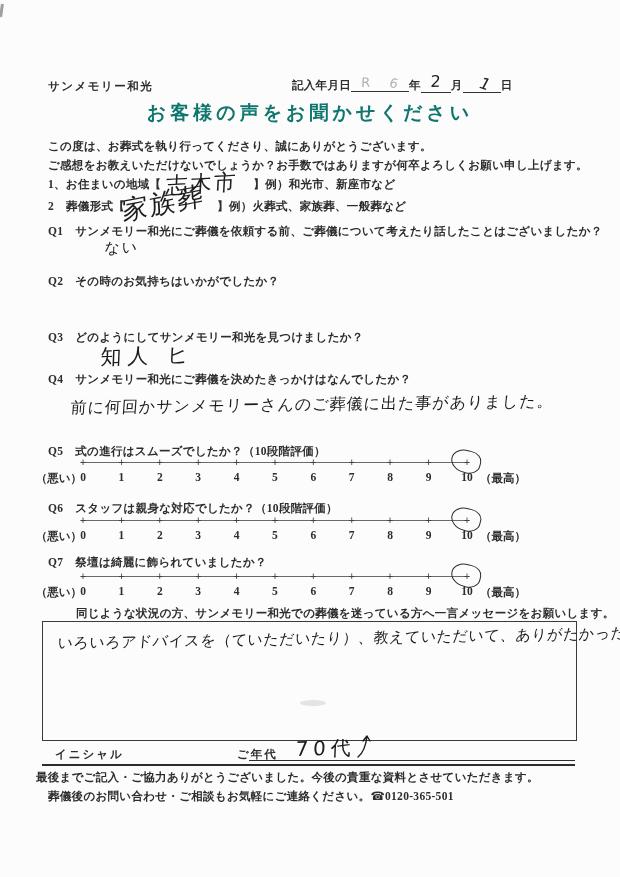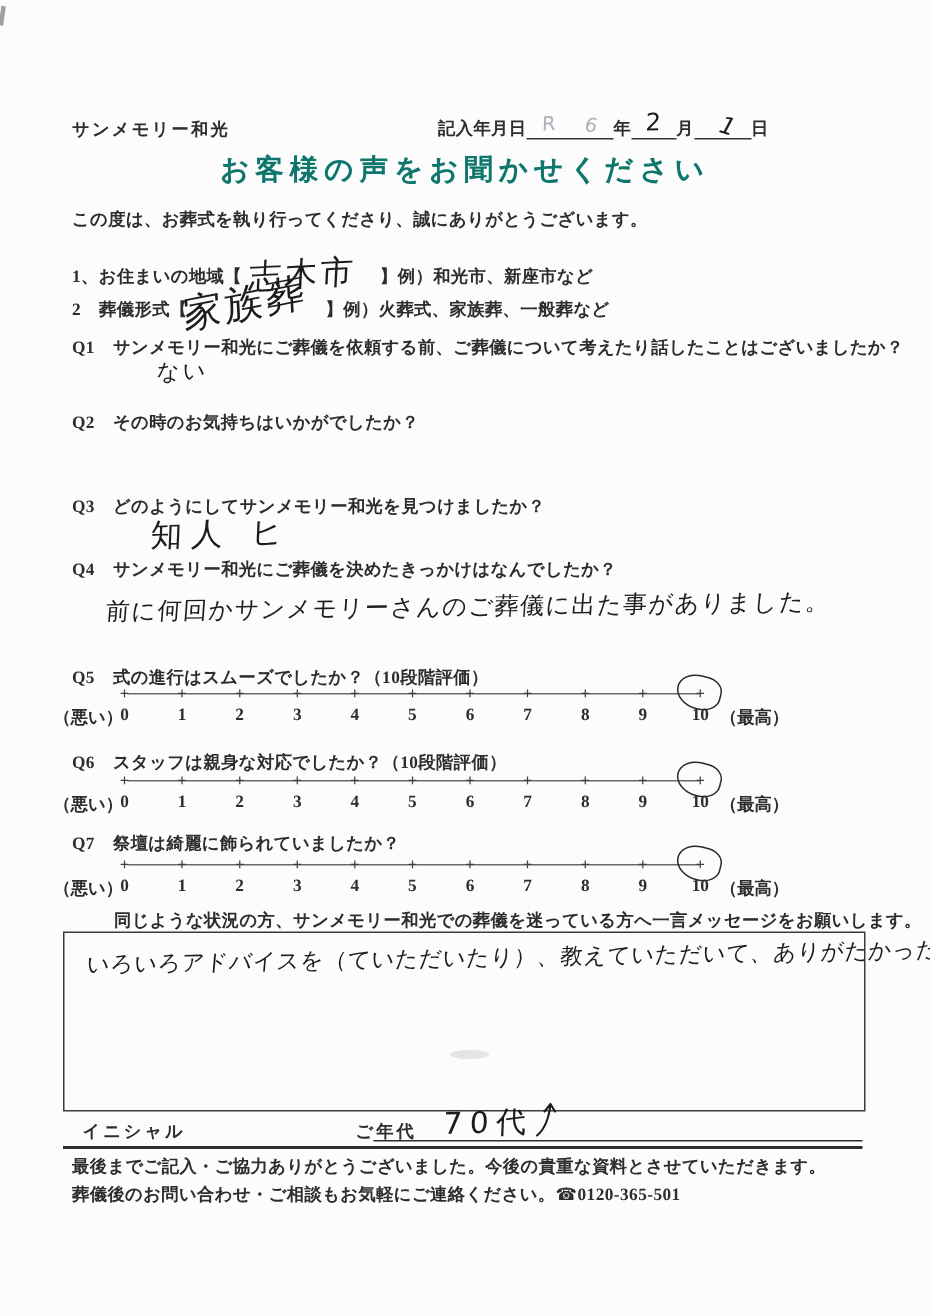--- a/index.html
+++ b/index.html
@@ -52,20 +52,21 @@
 
   <div class="abs print" style="left:48px;top:79px;letter-spacing:1.5px;text-align:right;">サンメモリー和光</div>
 
   <div class="abs print" style="left:292px;top:76px;">
     <span>記入年月日</span><span class="blank" style="width:58px;"><span class="hw faint" style="font-size:13px;position:relative;top:-2px;left:-8px;">R</span><span class="hw faint" style="font-size:13px;position:relative;top:-2px;left:8px;transform:rotate(9deg) skewX(-6deg);">6</span></span><span>年</span><span class="blank" style="width:30px;"><span class="hw" style="font-size:16px;position:relative;top:-2px;">2</span></span><span>月</span><span class="blank" style="width:38px;"><span class="hw" style="font-size:16px;position:relative;top:-2px;transform:rotate(18deg) skewX(-10deg);">1</span></span><span>日</span>
   </div>
 
   <div class="abs title">お客様の声をお聞かせください</div>
 
   <div class="abs print" style="left:48px;top:139px;">この度は、お葬式を執り行ってくださり、誠にありがとうございます。</div>
+  <div class="abs print" style="left:48px;top:158px;">ご感想をお教えいただけないでしょうか？お手数ではありますが何卒よろしくお願い申し上げます。</div>
 
   <div class="abs print" style="left:48px;top:177px;">
     <span>1、</span><span>お住まいの地域【</span><span class="hw-slot"><span class="hw" style="font-size:22px;top:-13px;left:4px;transform:rotate(-3deg) skewX(-6deg);">志木市</span></span><span>】</span><span>例）和光市、新座市など</span>
   </div>
 
   <div class="abs print" style="left:48px;top:199px;">
     <span>2</span><span style="display:inline-block;width:12px;"></span><span>葬儀形式【</span><span class="hw-slot"><span class="hw" style="font-size:26px;top:-12px;left:-2px;transform:rotate(-11deg) skewX(-8deg);">家族葬</span></span><span>】</span><span>例）火葬式、家族葬、一般葬など</span>
   </div>
 
   <div class="abs print qrow" style="left:48px;top:224px;">
@@ -210,18 +211,18 @@
 
   <div class="abs print" style="left:55px;top:747px;letter-spacing:2px;">イニシャル</div>
   <div class="abs print" style="left:237px;top:747px;letter-spacing:2px;text-align:center;">ご年代</div>
   <div class="abs hw" style="left:295px;top:739px;font-size:20px;letter-spacing:5px;">70代</div>
   <svg class="abs" style="left:355px;top:733px;" width="20" height="26" viewBox="0 0 20 26">
     <path d="M3 24 C 8 20, 11 12, 12 3 M12 3 L8 8 M12 3 L15 8" stroke="#1c1c1c" stroke-width="1.4" fill="none" stroke-linecap="round"></path>
   </svg>
   <div class="abs rule" style="left:249px;top:760px;width:326px;height:1px;"></div>
   <div class="abs rule" style="left:42px;top:764px;width:533px;height:1.5px;"></div>
 
-  <div class="abs print" style="left:48px;top:770px;">最後までご記入・ご協力ありがとうございました。今後の貴重な資料とさせていただきます。</div>
+  <div class="abs print" style="left:36px;top:770px;">最後までご記入・ご協力ありがとうございました。今後の貴重な資料とさせていただきます。</div>
   <div class="abs print" style="left:48px;top:789px;">
     <span>葬儀後のお問い合わせ・ご相談もお気軽にご連絡ください。</span><span style="font-family:'DejaVu Sans',sans-serif;">☎</span><span>0120-365-501</span>
   </div>
 
 </div>
 
 </body></html>

